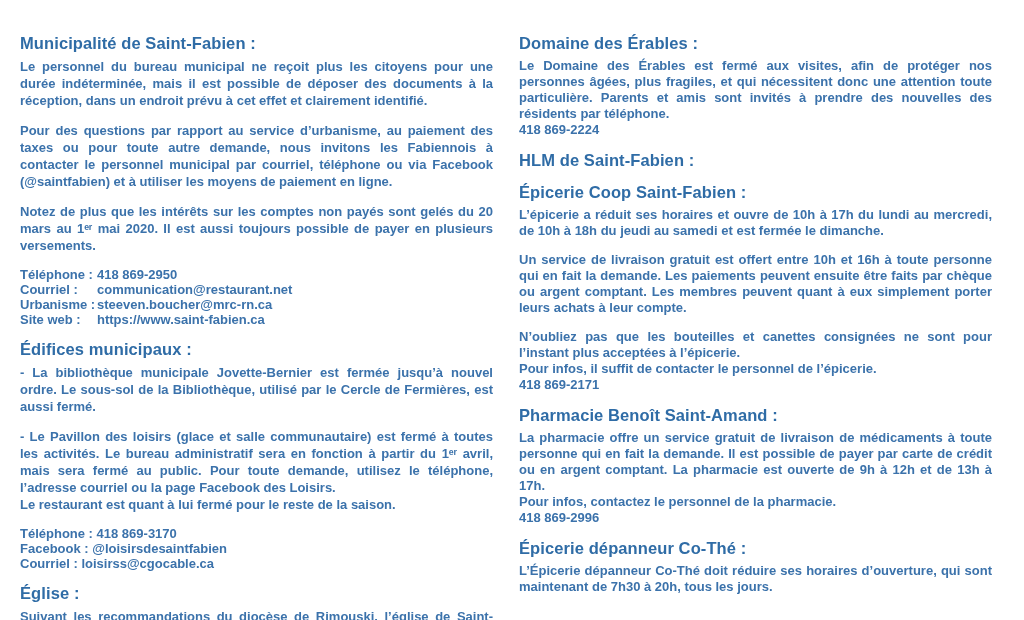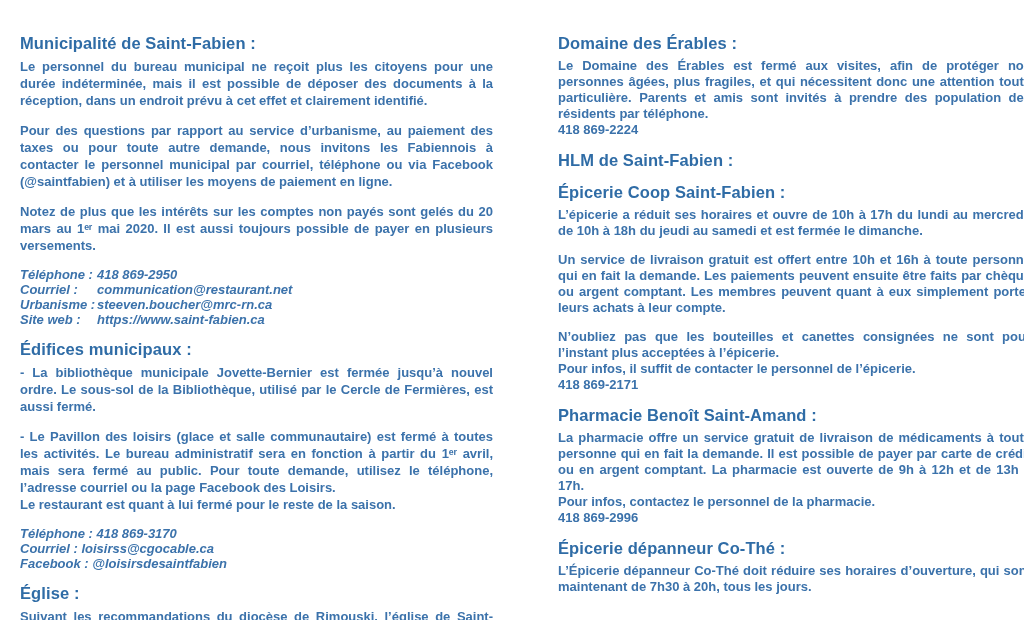--- a/index.html
+++ b/index.html
@@ -8,21 +8,21 @@
     width: 1024px; height: 620px;
     background: #ffffff;
     font-family: "Liberation Sans", "DejaVu Sans", sans-serif;
     font-weight: bold;
     overflow: hidden;
   }
   .page {
     display: flex;
     width: 820px; height: 620px;
     padding: 33px 17px 10px 20px;
-    gap: 65px;
+    gap: 26px;
   }
   .col { flex: 0 0 473px; width: 473px; font-size: 13px; color: var(--body-color, #3b72ab); }
   .col-left  { line-height: 17px; }
   .col-right { line-height: 16px; }
   h2 {
     font-size: 16.5px;
     line-height: 20px;
     margin: 12px 0 5px 0;
     color: var(--heading-color, #2f6ca6);
     letter-spacing: 0.1px;
@@ -30,21 +30,21 @@
   section:first-child h2 { margin-top: 0; }
   p { margin: 0; }
   .paragraph {
     text-align: justify;
     text-justify: inter-word;
     -webkit-hyphens: auto; hyphens: auto;
   }
   .centered { text-align: left; }
   .gap { margin-top: 13px; }
   .contact { line-height: 15px; }
-  .contact.gap { margin-top: 13px; font-style: italic; }
+  .contact.gap { margin-top: 13px; }
   .aligned .label { display: inline-block; min-width: 77px; }
 </style>
 </head>
 <body>
 
 <div class="page" id="page">
     <div class="col col-left">
       <section class="section">
         <h2 class="heading">Municipalité de Saint-Fabien :</h2>
         <p class="paragraph">Le personnel du bureau municipal ne reçoit plus les citoyens pour une durée indéterminée, mais il est possible de déposer des documents à la réception, dans un endroit prévu à cet effet et clairement identifié.</p>
@@ -57,33 +57,33 @@
           <div class="contact-line"><span class="label">Site web :</span><span class="value">https://www.saint-fabien.ca</span></div>
         </div>
       </section>
       <section class="section">
         <h2 class="heading">Édifices municipaux :</h2>
         <p class="paragraph">- La bibliothèque municipale Jovette-Bernier est fermée jusqu’à nouvel ordre. Le sous-sol de la Bibliothèque, utilisé par le Cercle de Fermières, est aussi fermé.</p>
         <p class="paragraph gap">- Le Pavillon des loisirs (glace et salle communautaire) est fermé à toutes les activités. Le bureau administratif sera en fonction à partir du 1ᵉʳ avril, mais sera fermé au public. Pour toute demande, utilisez le téléphone, l’adresse courriel ou la page Facebook des Loisirs.</p>
         <p class="paragraph">Le restaurant est quant à lui fermé pour le reste de la saison.</p>
         <div class="contact gap">
           <div class="contact-line">Téléphone : 418 869-3170</div>
+          <div class="contact-line">Facebook : @loisirsdesaintfabien</div>
           <div class="contact-line">Courriel : loisirss@cgocable.ca</div>
-          <div class="contact-line">Facebook : @loisirsdesaintfabien</div>
         </div>
       </section>
       <section class="section">
         <h2 class="heading">Église :</h2>
         <p class="paragraph">Suivant les recommandations du diocèse de Rimouski, l’église de Saint-Fabien est fermée au public pour une durée indéterminée. Toutes les célébrations doivent être suspendues, ainsi que toutes les réunions d’associations et de comités.</p>
       </section>
     </div>
     <div class="col col-right">
       <section class="section">
         <h2 class="heading">Domaine des Érables :</h2>
-        <p class="paragraph">Le Domaine des Érables est fermé aux visites, afin de protéger nos personnes âgées, plus fragiles, et qui nécessitent donc une attention toute particulière. Parents et amis sont invités à prendre des population des résidents par téléphone.</p>
+        <p class="paragraph">Le Domaine des Érables est fermé aux visites, afin de protéger nos personnes âgées, plus fragiles, et qui nécessitent donc une attention toute particulière. Parents et amis sont invités à prendre des nouvelles des résidents par téléphone.</p>
         <p class="centered">418 869-2224</p>
       </section>
       <section class="section">
         <h2 class="heading">HLM de Saint-Fabien :</h2>
       </section>
       <section class="section">
         <h2 class="heading">Épicerie Coop Saint-Fabien :</h2>
         <p class="paragraph">L’épicerie a réduit ses horaires et ouvre de 10h à 17h du lundi au mercredi, de 10h à 18h du jeudi au samedi et est fermée le dimanche.</p>
         <p class="paragraph gap">Un service de livraison gratuit est offert entre 10h et 16h à toute personne qui en fait la demande. Les paiements peuvent ensuite être faits par chèque ou argent comptant. Les membres peuvent quant à eux simplement porter leurs achats à leur compte.</p>
         <p class="paragraph gap">N’oubliez pas que les bouteilles et canettes consignées ne sont pour l’instant plus acceptées à l’épicerie.</p>

